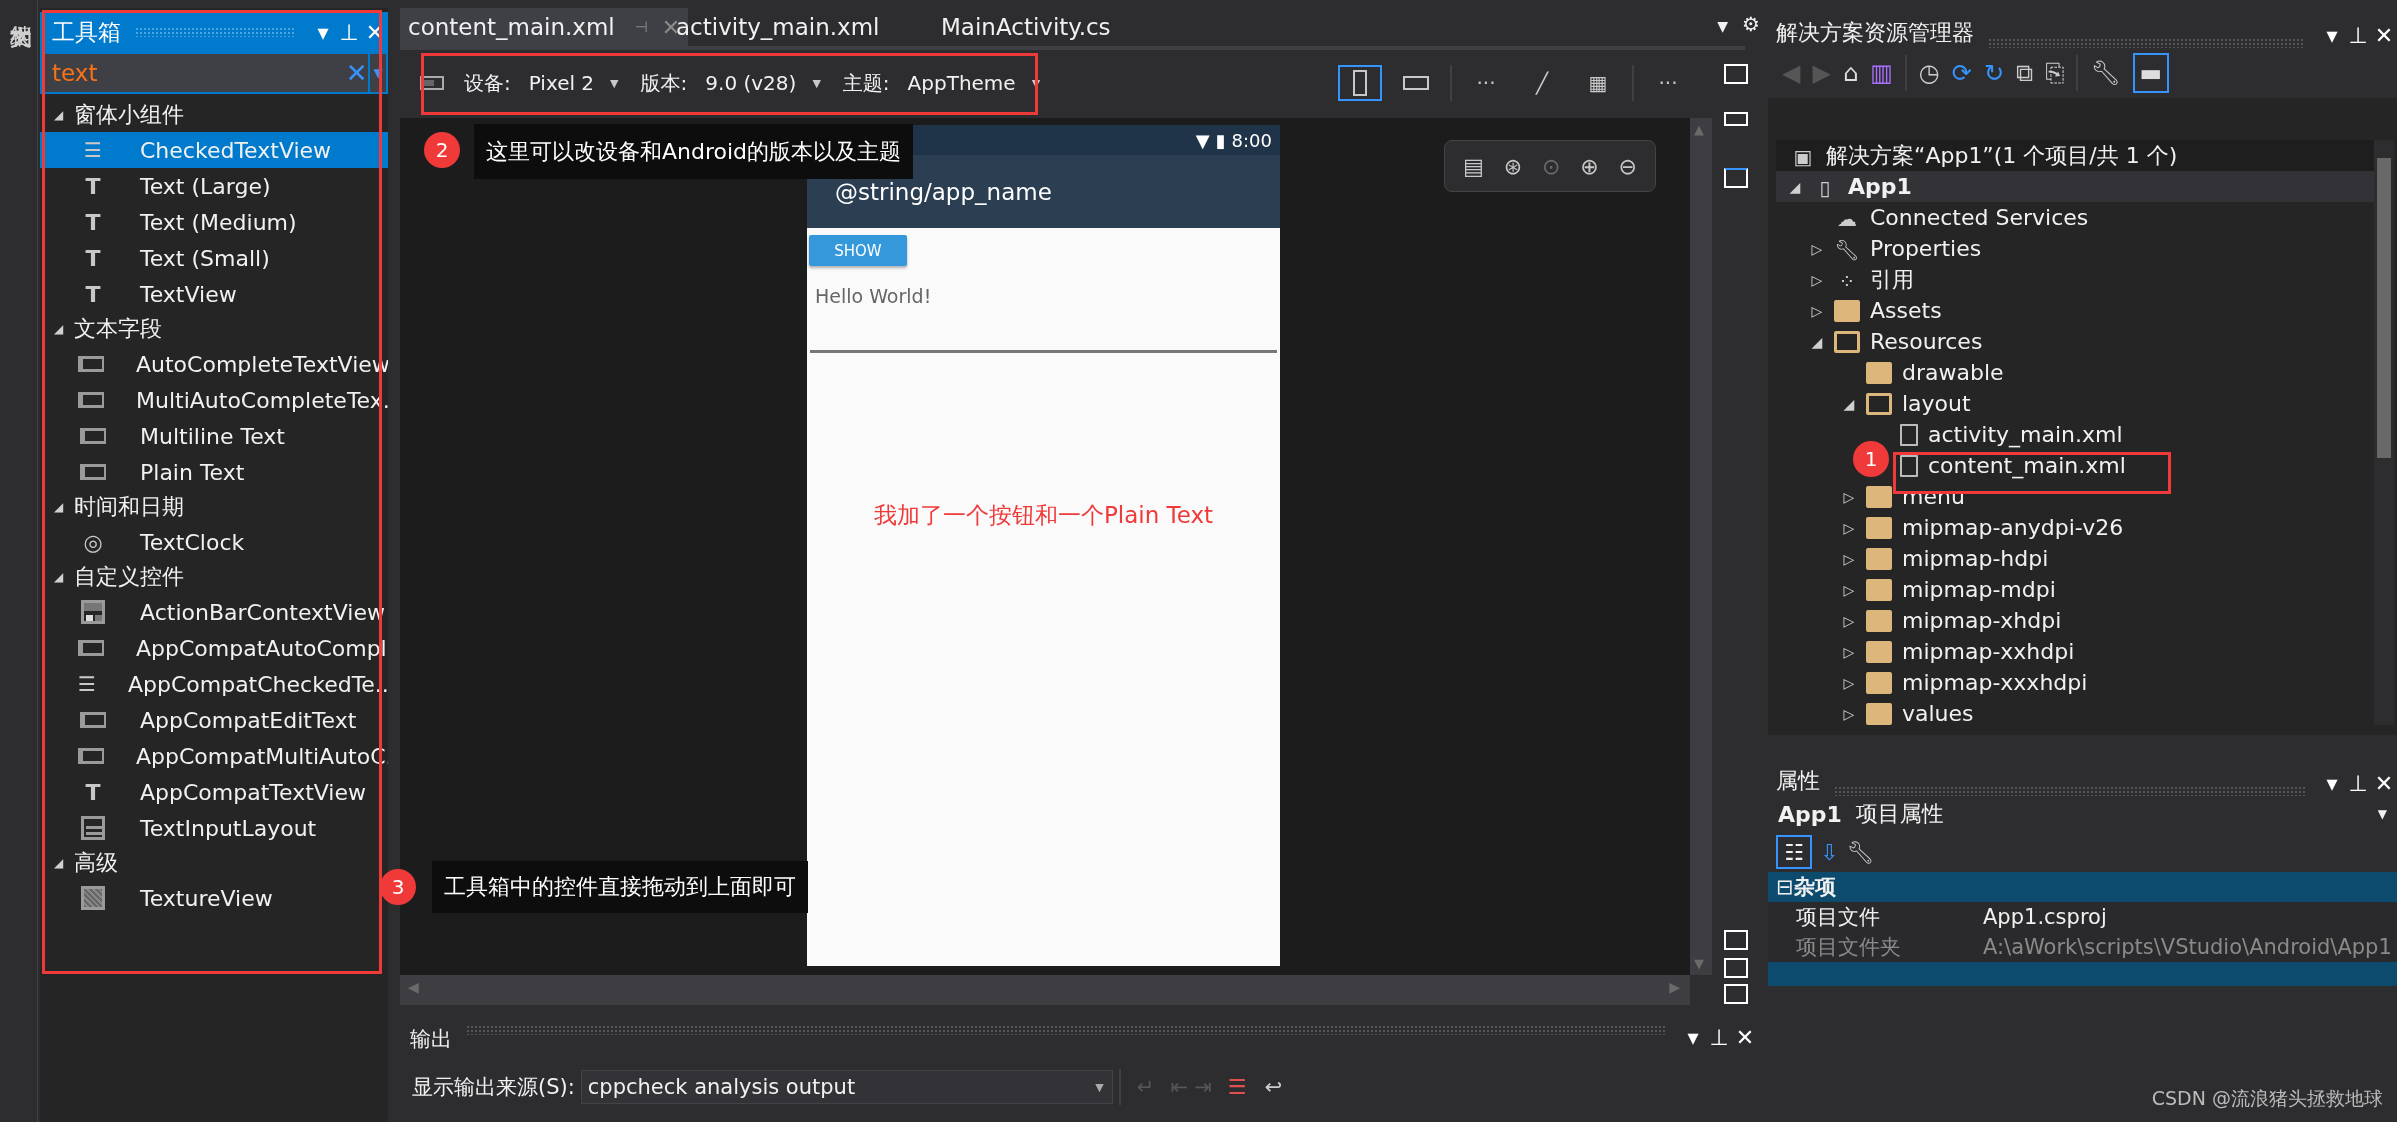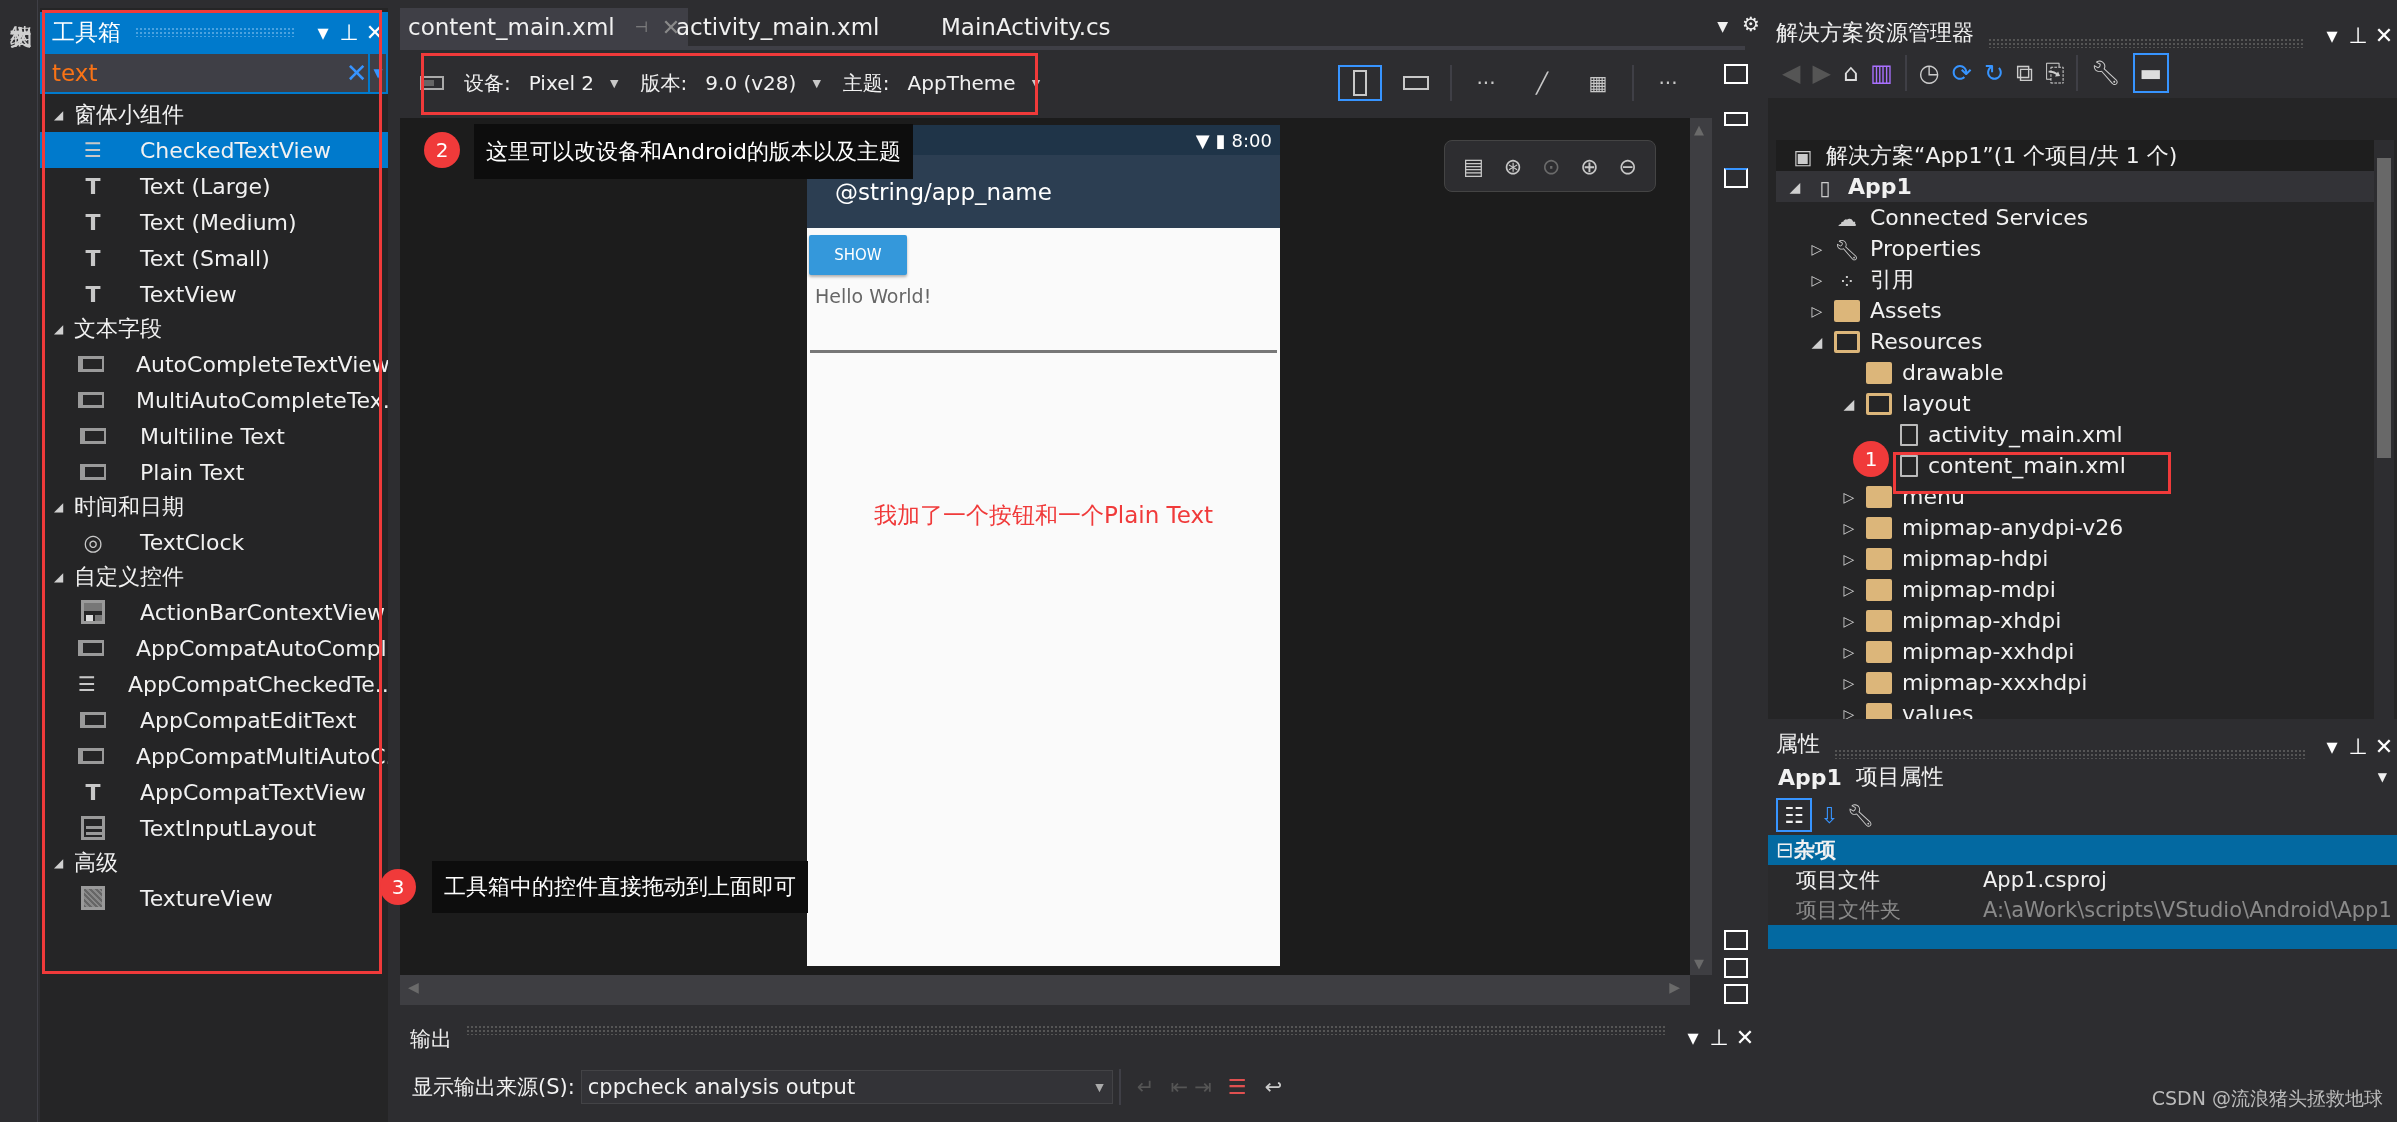--- a/index.html
+++ b/index.html
@@ -50,21 +50,21 @@
 .vscroll .up,.vscroll .dn{position:absolute;left:4px;color:#6a6a6a;font-size:13px}
 .hscroll{left:400px;top:975px;width:1290px;height:30px;background:#3e3e42}
 .hscroll .l{position:absolute;left:8px;top:4px;color:#6a6a6a;font-size:14px}
 .hscroll .r{position:absolute;right:10px;top:4px;color:#6a6a6a;font-size:14px}
 .sidebar-tools{left:1716px;top:50px;width:42px;height:955px;background:#2d2d30}
 .sicon{position:absolute;left:8px;width:24px;height:20px;border:2px solid #fff}
 
 .phone{left:807px;top:125px;width:473px;height:841px;background:#fafafa}
 .statusbar{left:0;top:0;width:473px;height:30px;background:#1f3448;color:#fff;font-size:18px;display:flex;justify-content:flex-end;align-items:center;padding-right:8px;gap:6px}
 .appbar{left:0;top:30px;width:473px;height:73px;background:#2c3e52;color:#fff;font-size:23px;display:flex;align-items:center;padding-left:28px}
-.showbtn{left:2px;top:110px;width:98px;height:40px;background:#3498db;color:#fff;font-size:15px;display:flex;align-items:center;justify-content:center;border-radius:2px;box-shadow:0 2px 3px rgba(0,0,0,.3)}
+.showbtn{left:2px;top:110px;width:98px;height:31px;background:#3498db;color:#fff;font-size:15px;display:flex;align-items:center;justify-content:center;border-radius:2px;box-shadow:0 2px 3px rgba(0,0,0,.3)}
 .hello{left:8px;top:160px;font-size:19px;color:#666}
 .plainline{left:3px;top:225px;width:467px;height:3px;background:#777}
 .annot-red{left:0;top:375px;width:473px;text-align:center;color:#f03a3a;font-size:23px}
 .zoombar{left:1444px;top:140px;width:212px;height:52px;background:#2d2d30;border:1px solid #444;border-radius:8px;display:flex;align-items:center;justify-content:space-around;padding:0 8px;color:#c8c8c8;font-size:22px}
 .callout{background:#0d0d0d;color:#fff;font-size:22px;display:flex;align-items:center;padding:0 12px}
 .badge{width:36px;height:36px;border-radius:50%;background:#f03a3a;color:#fff;font-size:20px;display:flex;align-items:center;justify-content:center}
 
 .se{left:1768px;top:8px;width:629px;height:727px;background:#252526}
 .ptitle{height:40px;display:flex;align-items:flex-end;padding-left:8px;font-size:22px;color:#f1f1f1;background:#2d2d30}
 .ptitle .grip{background-image:radial-gradient(#555 1px,transparent 1.2px)}
@@ -72,21 +72,21 @@
 .se-search{height:38px;background:#333337;margin:0 8px;display:flex;align-items:center;padding-left:6px;color:#8a8a8a;font-size:22px;border:1px solid #3f3f46}
 .tree{position:absolute;left:8px;top:132px;width:600px}
 .trow{height:31px;display:flex;align-items:center;font-size:22px;color:#f1f1f1;white-space:nowrap}
 .trow .exp{width:22px;font-size:14px;color:#d0d0d0;text-align:center}
 .trow .ti{width:26px;height:22px;margin:0 10px 0 6px}
 .folder{background:#dcb67a;border-radius:2px}
 .folder-open{border:3px solid #dcb67a;border-radius:2px}
 .fileic{border:2px solid #bbb;width:18px!important;border-radius:1px}
 .se-vscroll{left:2374px;top:140px;width:20px;height:585px;background:#2d2d30}
 .se-vscroll .thumb{position:absolute;left:3px;top:18px;width:14px;height:300px;background:#686868}
-.props{left:1768px;top:719px;width:629px;height:230px;background:#0369a1}
+.props{left:1768px;top:756px;width:629px;height:230px;background:#0c4a6e}
 .prow{display:flex;height:30px;align-items:center;font-size:21px}
 .prow .k{width:215px;padding-left:28px}
 .prow .v{flex:1;white-space:nowrap;overflow:hidden}
 
 .output{left:400px;top:1025px;width:1358px;height:97px;background:#2d2d30}
 .watermark{right:14px;bottom:10px;font-size:19px;color:#bbb}
 </style>
 </head>
 <body>
 

